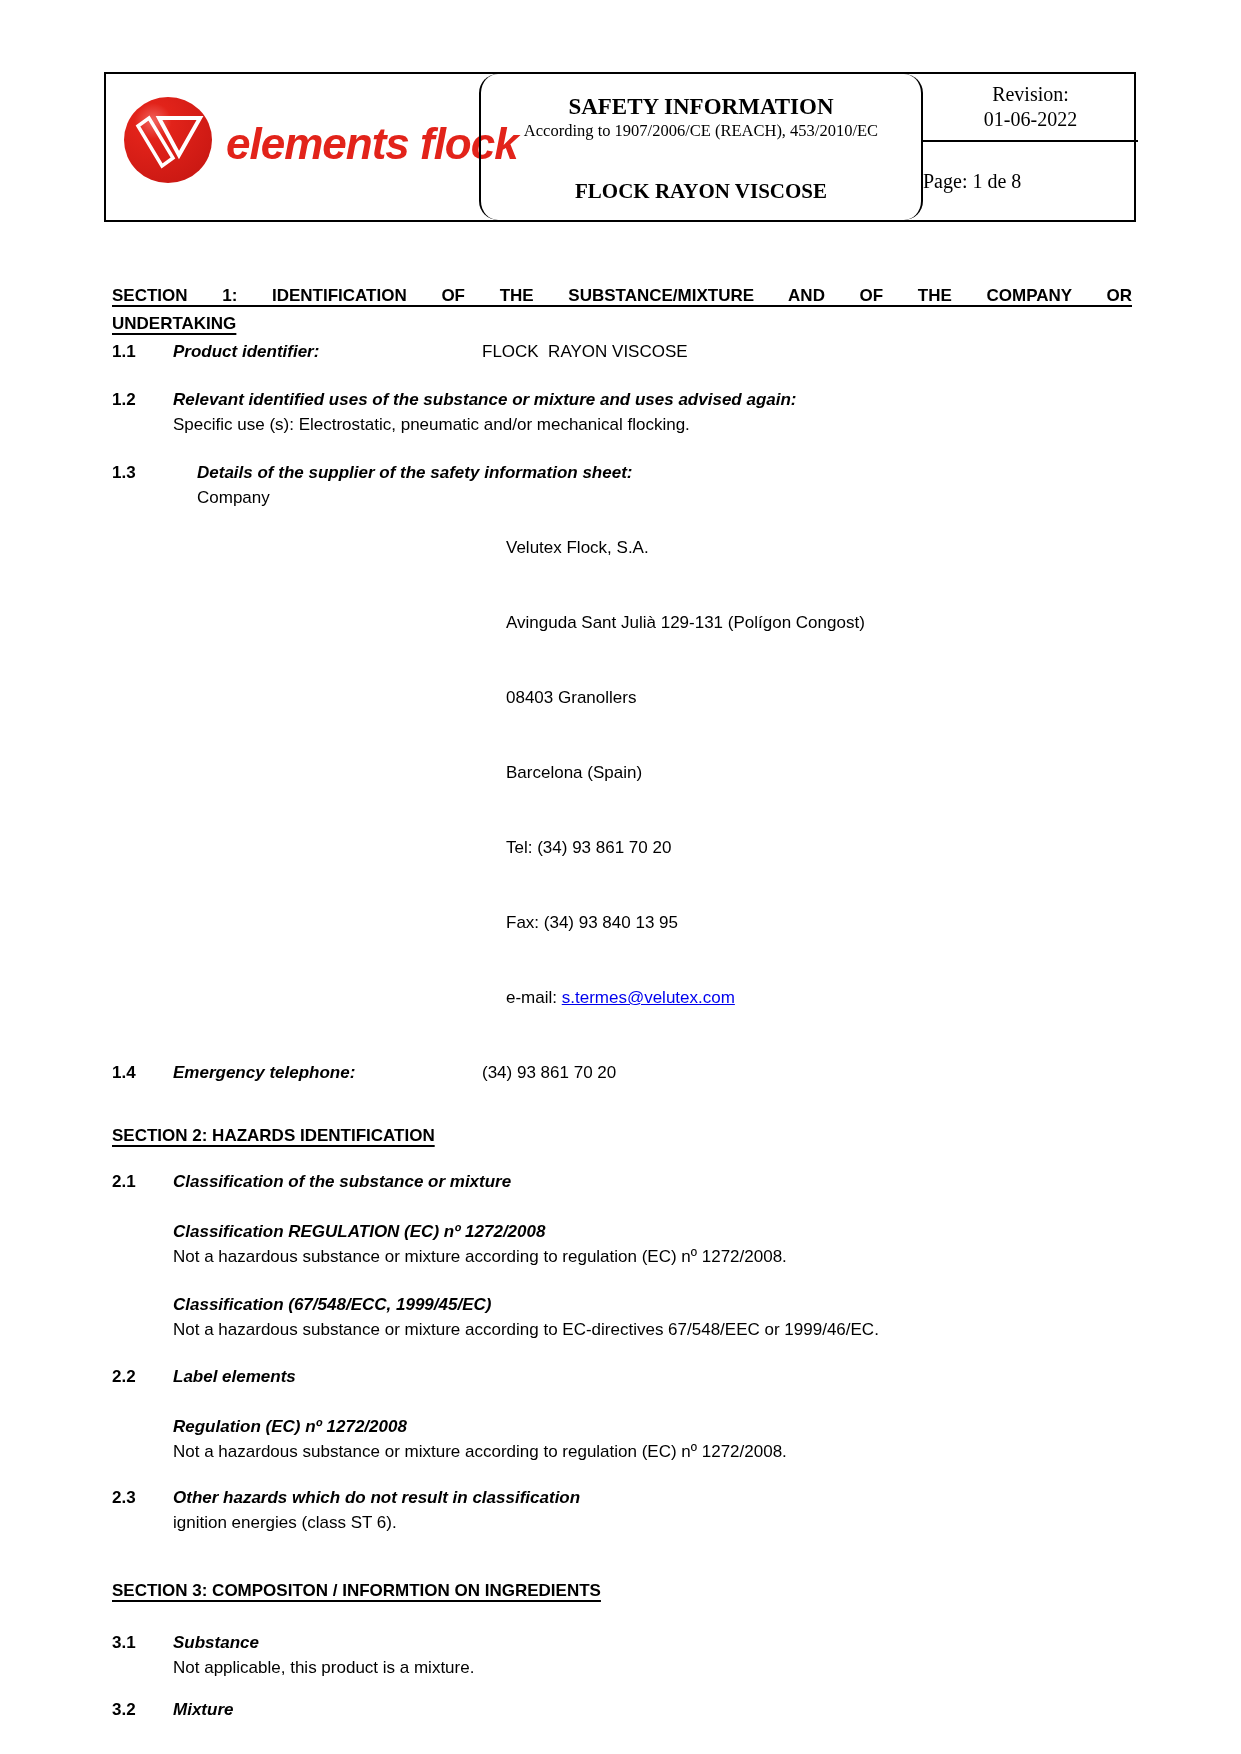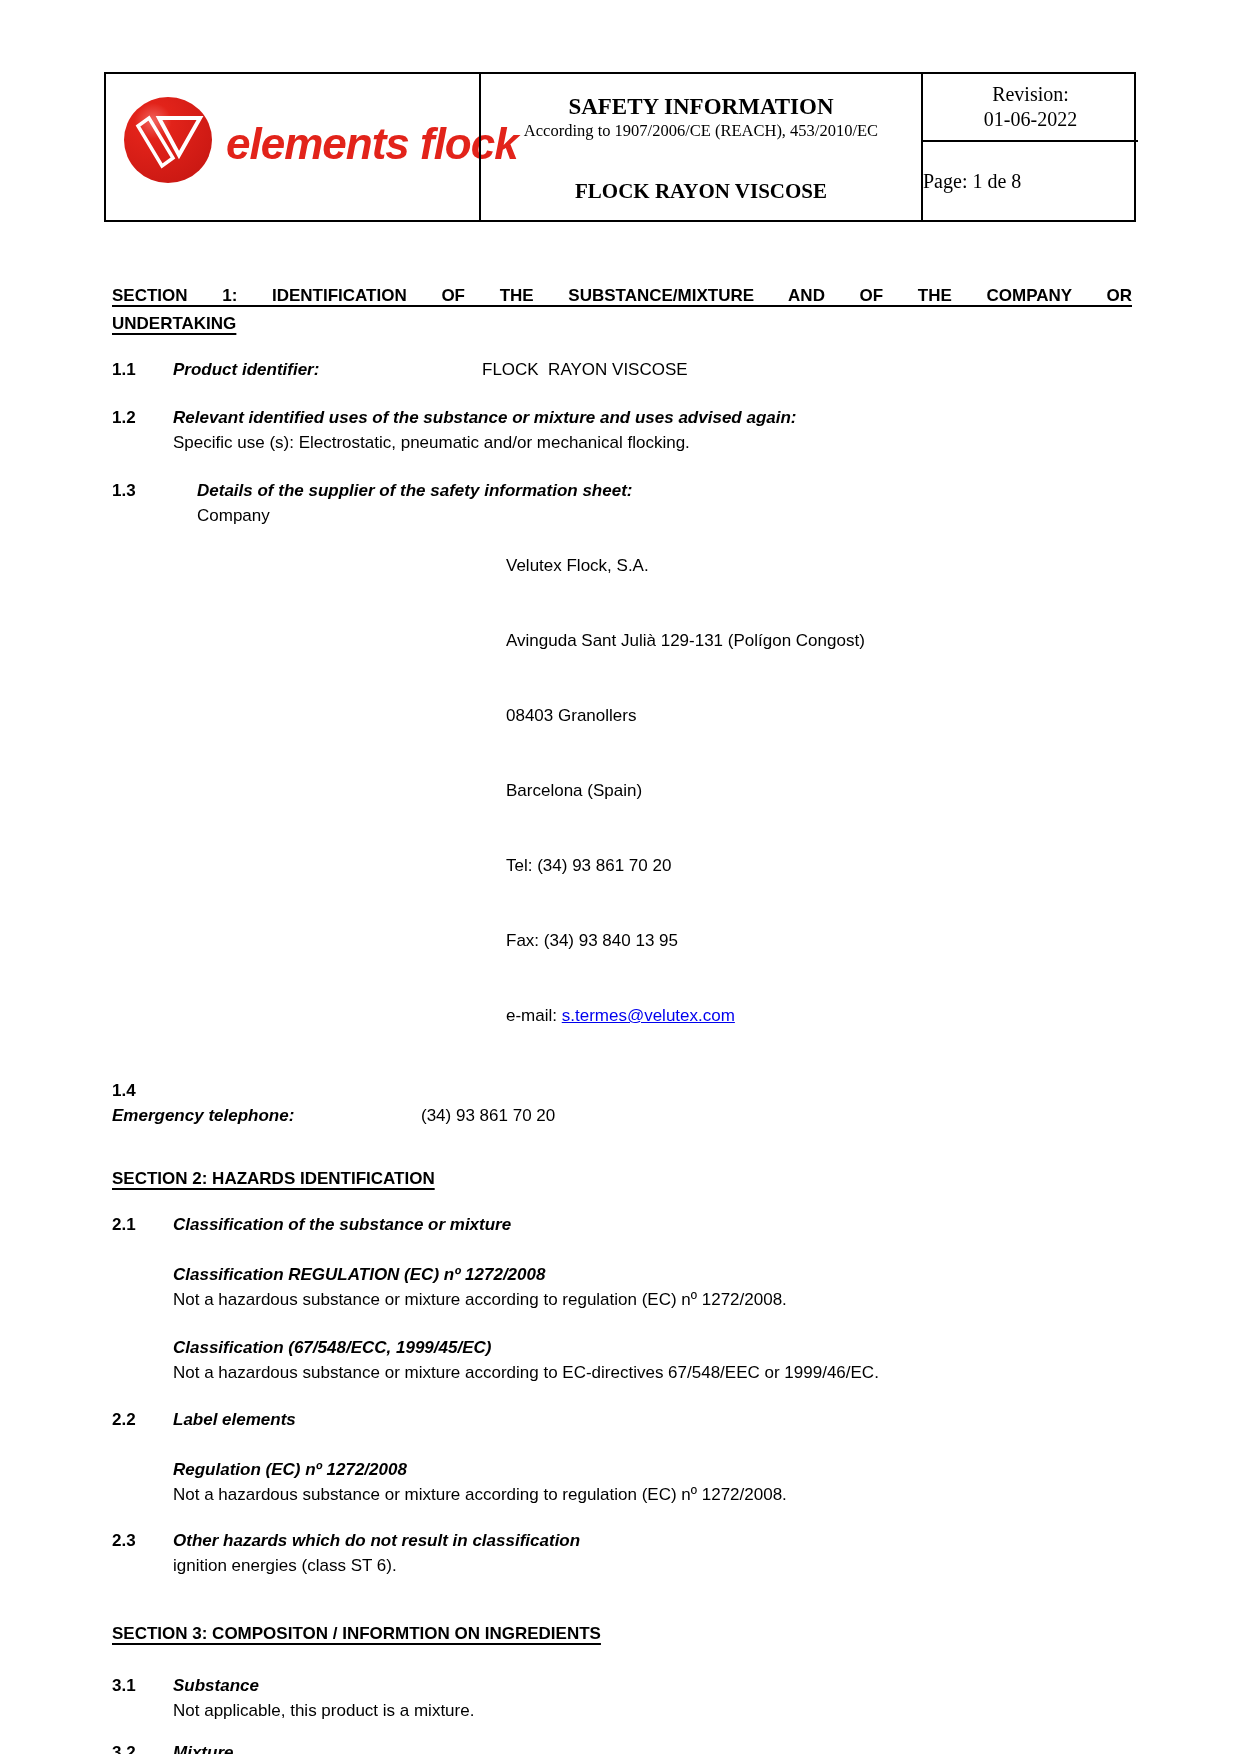--- a/index.html
+++ b/index.html
@@ -48,20 +48,21 @@
     white-space: nowrap;
   }
   .cell-center {
     border-left: 2px solid #000;
     border-right: 2px solid #000;
     font-family: "Liberation Serif", serif;
     text-align: center;
     display: flex;
     flex-direction: column;
     padding: 20px 8px 16px 8px;
+    border-radius: 19px;
   }
   .doc-title { font-weight: bold; font-size: 23px; line-height: 26px; }
   .doc-subtitle { font-size: 16.5px; line-height: 21px; }
   .doc-product { font-weight: bold; font-size: 21px; margin-top: auto; }
   .cell-meta {
     display: flex;
     flex-direction: column;
     font-family: "Liberation Serif", serif;
     font-size: 20px;
     text-align: center;
@@ -100,24 +101,24 @@
   .num { width: 61px; flex-shrink: 0; font-weight: bold; }
   .content { flex: 1; min-width: 0; }
   .lv { display: flex; }
   .lbl { width: 309px; flex-shrink: 0; }
   .val { flex: 1; white-space: pre-wrap; }
   .b { font-weight: bold; font-style: italic; }
   .link { color: var(--link-blue); text-decoration: underline; cursor: pointer; }
 
   
   #s1-heading { margin-top: 60px; }
-  #i11 { margin-top: 19px; }
+  #i11 { margin-top: 1px; }
   #i12 { margin-top: 23px; }
   #i13 { margin-top: 23px; gap: 24px; }
-  #i14 { margin-top: 0px; flex-direction: column; }
+  #i14 { margin-top: 0px; }
   #s2-heading { margin-top: 37px; }
   #i21 { margin-top: 19px; }
   #cls1 { margin-top: 25px; }
   #cls2 { margin-top: 23px; }
   #i22 { margin-top: 22px; }
   #reg { margin-top: 25px; }
   #i23 { margin-top: 21px; }
   #s3-heading { margin-top: 42px; }
   #i31 { margin-top: 25px; }
   #i32 { margin-top: 17px; }

